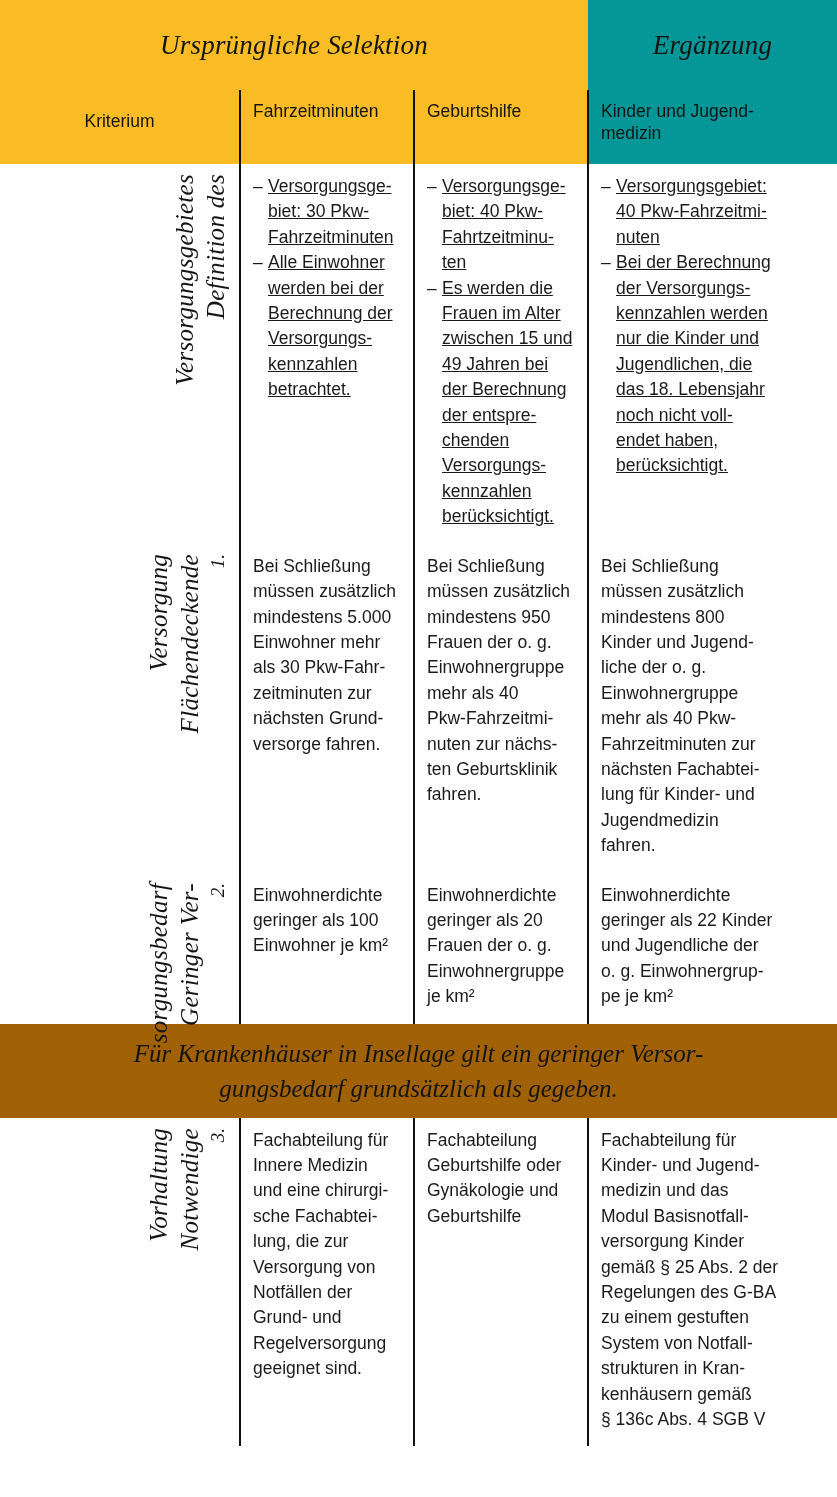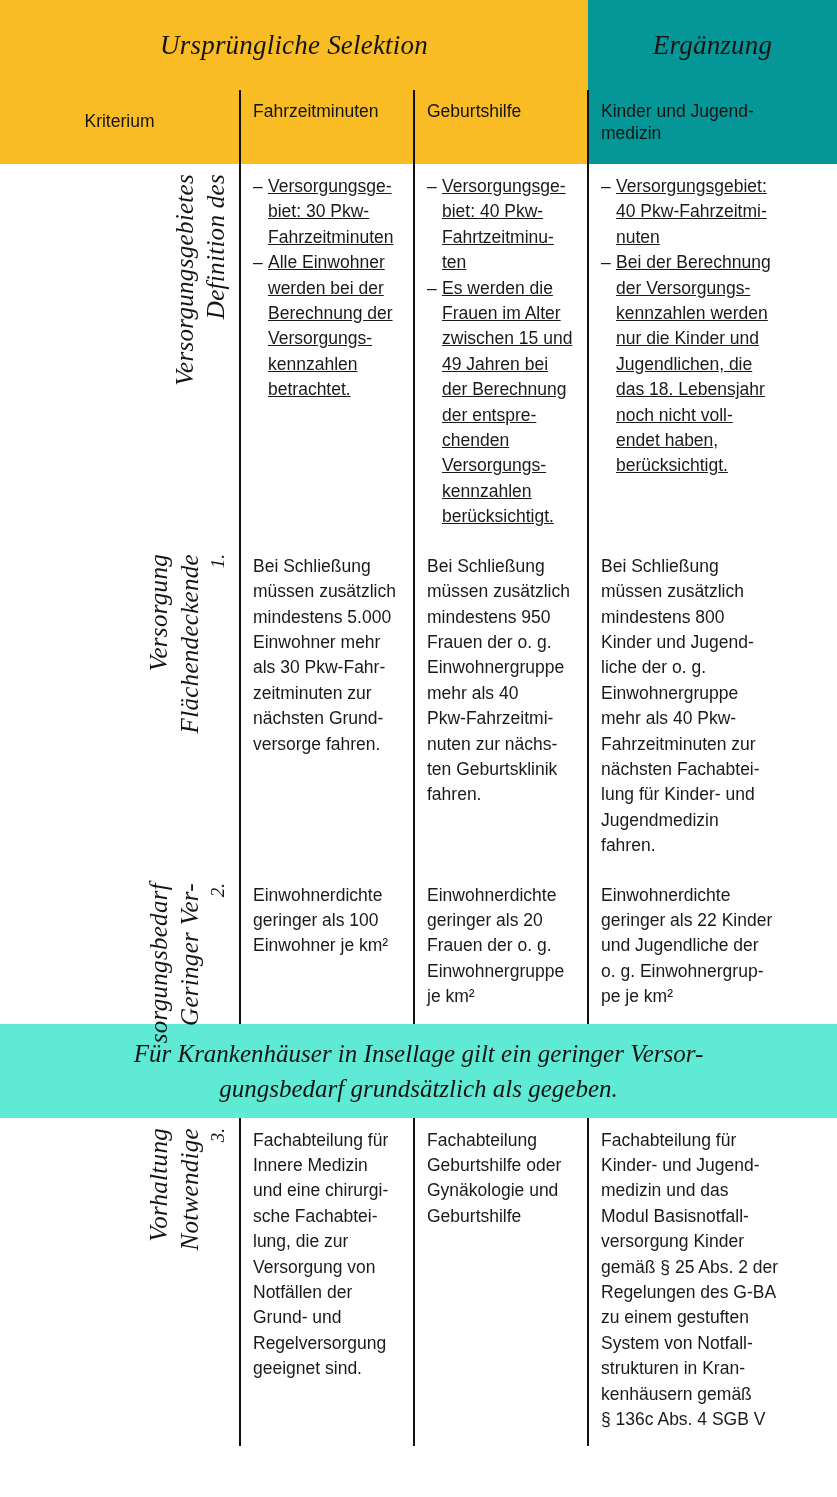--- a/index.html
+++ b/index.html
@@ -157,21 +157,21 @@
     font-style: italic;
     font-size: 19px;
     line-height: 26px;
     color: #141414;
     white-space: nowrap;
     padding-top: 2px;
   }
 
   
   .note-row td {
-    background: #5eead4;
+    background: #a16207;
     border-top: 2.5px solid #111;
     border-bottom: 2.5px solid #111;
     height: 90px;
   }
   .note-text {
     font-family: "Liberation Serif", serif;
     font-style: italic;
     font-size: 25px;
     line-height: 35px;
     text-align: center;

